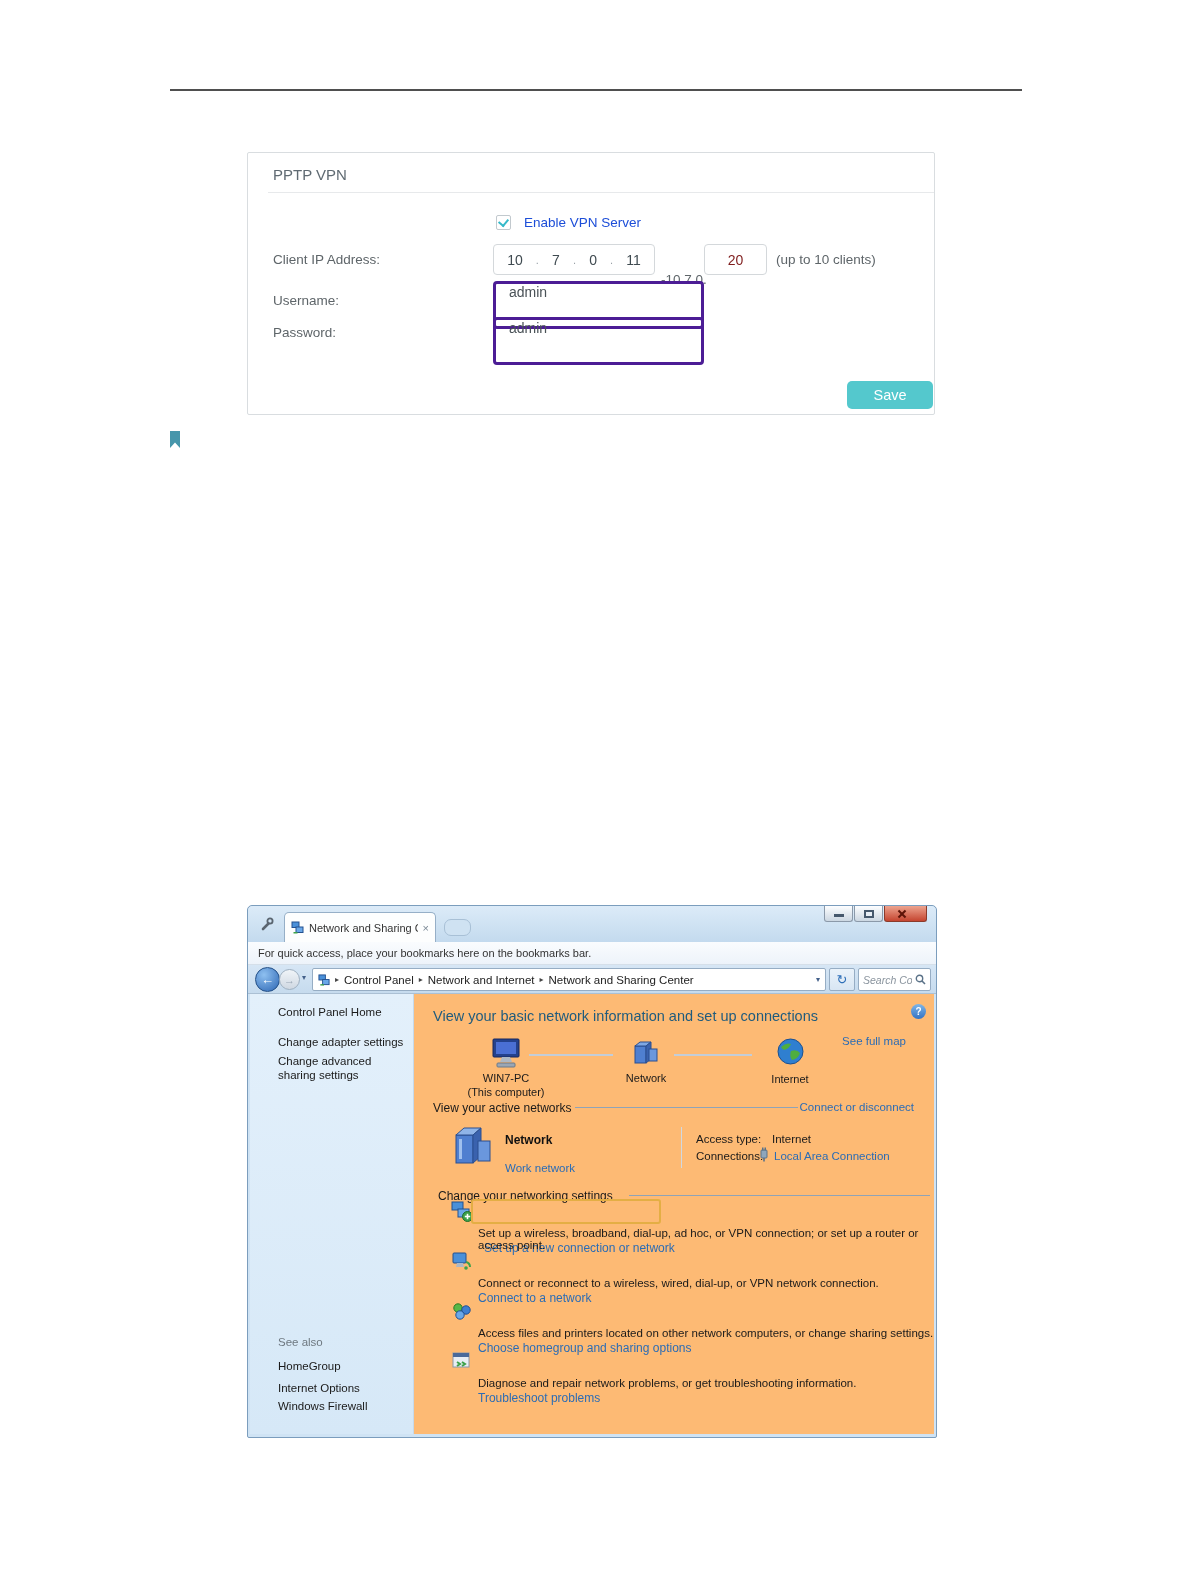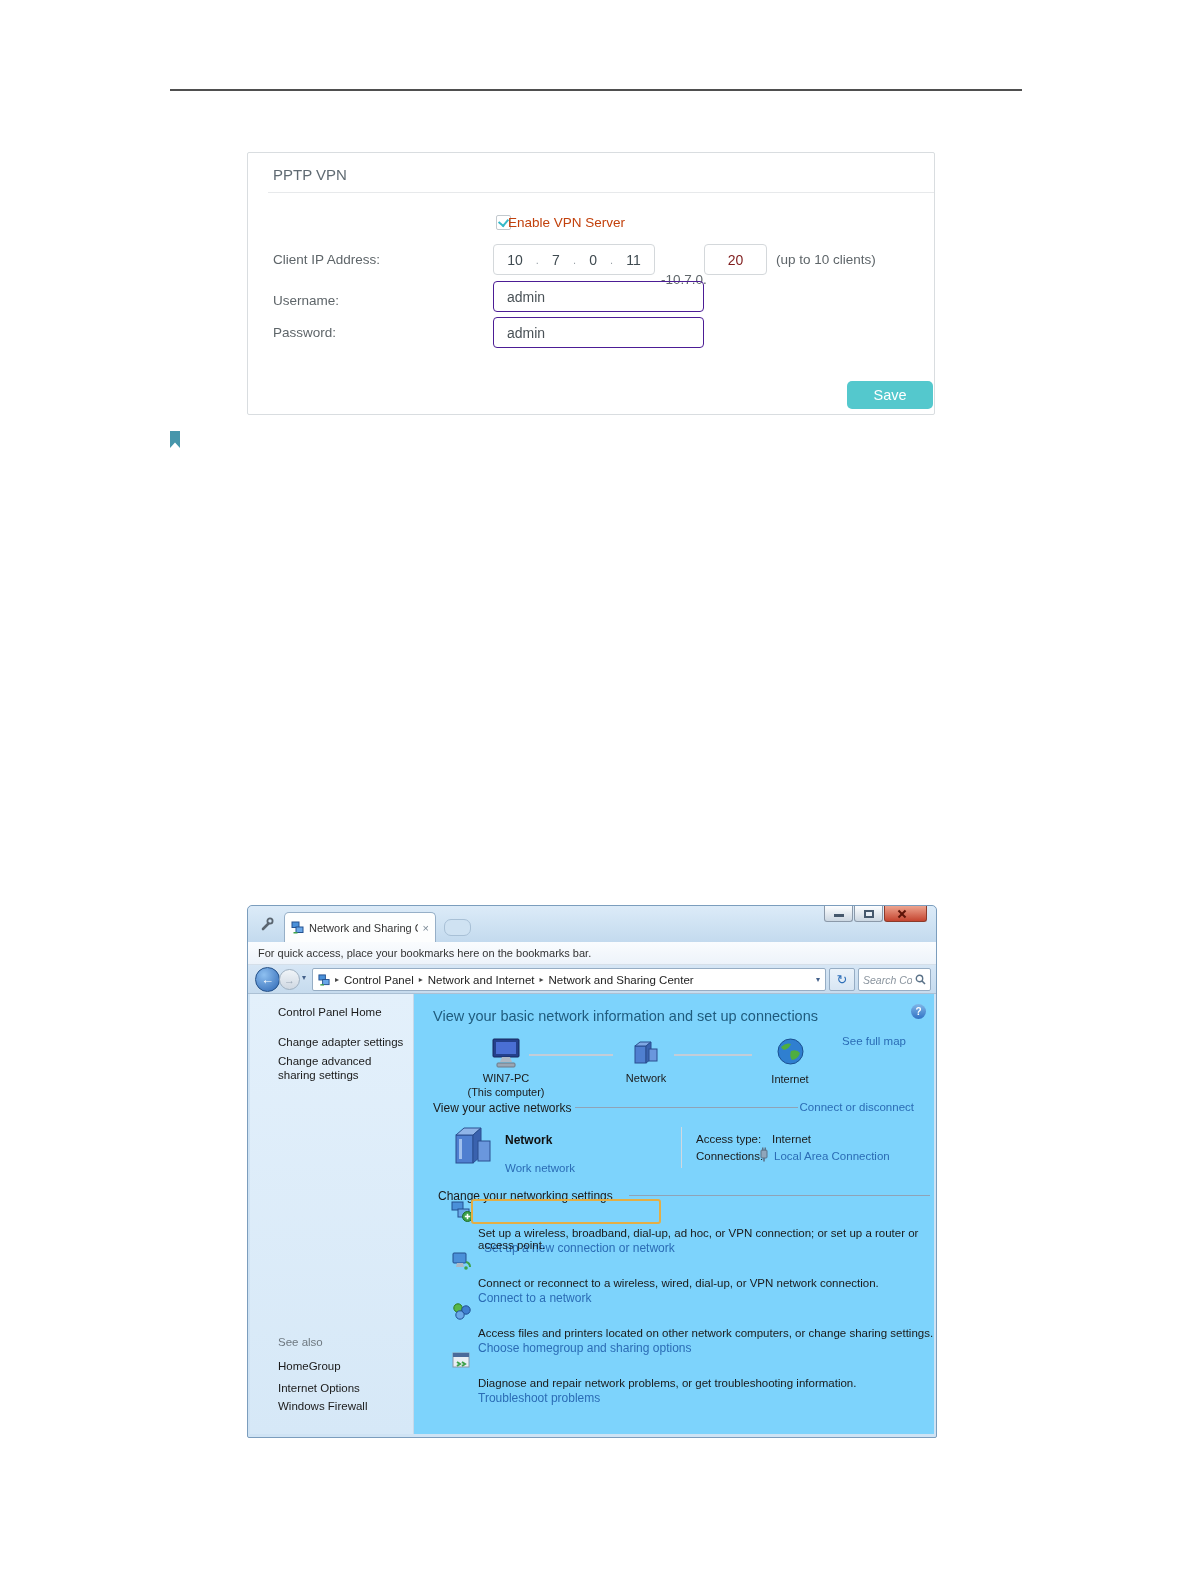--- a/index.html
+++ b/index.html
@@ -14,36 +14,36 @@
 
   
   .pptp { left:247px; top:152px; width:688px; height:263px; background:#fff;
     border:1px solid #d9dde0; border-radius:2px; }
   .pptp-title { left:25px; top:13px; font-size:15px; color:#5f6a72; }
   .pptp-divider { left:20px; right:0; top:39px; height:1px; background:#e7e9eb; }
   .cbx { left:248px; top:62px; width:15px; height:15px; background:#fff;
     border:1px solid #c2c9ce; border-radius:2px; }
   .cbx-check { position:absolute; left:3px; top:1px; width:7px; height:9px;
     border:solid #35b9c9; border-width:0 2px 2px 0; transform:rotate(40deg); }
-  .enable-label { left:260px; top:62px; font-size:13.5px; color:#c2410c; }
+  .enable-label { left:276px; top:62px; font-size:13.5px; color:#1d4ed8; }
   .f-label { font-size:13.5px; color:#5e6569; }
   .lbl-ip { left:25px; top:99px; }
   .lbl-user { left:25px; top:140px; }
   .lbl-pass { left:25px; top:172px; }
   .ip-box { left:245px; top:91px; width:162px; height:31px; border:1px solid #d4d8db;
     border-radius:4px; display:flex; align-items:center; justify-content:space-evenly;
     font-size:14px; color:#3f4a50; }
   .ip-dot { color:#9aa2a8; font-size:11px; }
   .range-prefix { left:413px; top:99px; font-size:13.5px; color:#5e6569;margin-top:20px; }
   .range-box { left:456px; top:91px; width:63px; height:31px; border:1px solid #d4d8db;
     border-radius:4px; display:flex; align-items:center; justify-content:center;
     font-size:14px; color:#7f1d1d; }
   .range-hint { left:528px; top:99px; font-size:13.5px; color:#5e6569; }
-  .text-box { left:245px; top:0; width:211px; height:31px; border:1px solid #4c1d95;
-    border-radius:4px; display:flex; align-items:center; padding-left:13px;
+  .text-box { left:245px; top:0; width:211px; height:48px; border:3px solid #4c1d95;
+    border-radius:4px; display:flex; align-items:flex-start; padding-left:13px;
     font-size:14px; color:#4a5257; }
   .tb-user { top:128px; } .tb-pass { top:164px; }
   .save-btn { left:599px; top:228px; width:86px; height:28px; background:#54c8cd;
     border-radius:5px; color:#fff; font-size:14.5px; display:flex; align-items:center;
     justify-content:center; cursor:pointer; }
 
   
   .win { left:247px; top:905px; width:690px; height:533px; background:#cfe3f4;
     border:1px solid #7b9dbd; border-radius:5px 5px 2px 2px; }
   .tabs-strip { left:0; right:0; top:0; height:36px;
@@ -83,21 +83,21 @@
   .crumb-sep { font-size:8px; color:#444; }
   .addr-caret { margin-left:auto; font-size:8px; color:#44618a; cursor:pointer; }
   .refresh-btn { left:581px; top:3px; width:26px; height:23px;
     background:linear-gradient(#eaf2fa,#d8e6f3); border:1px solid #96adc4; border-radius:2px;
     color:#2e6fb8; font-size:13px; display:flex; align-items:center; justify-content:center; cursor:pointer; }
   .search { left:610px; top:3px; width:73px; height:23px; background:#fff;
     border:1px solid #96adc4; border-radius:2px; display:flex; align-items:center;
     gap:3px; padding:0 4px; cursor:text; }
   .search-text { font-size:10.5px; font-style:italic; color:#8a949e; white-space:nowrap; overflow:hidden; flex:1; }
 
-  .content { left:2px; right:2px; top:88px; bottom:3px; background:#7dd3fc; }
+  .content { left:2px; right:2px; top:88px; bottom:3px; background:#fdba74; }
   .sidebar { left:0; top:0; bottom:0; width:164px;
     background:linear-gradient(to bottom,#e3f0fb,#d6e8f7); border-right:1px solid #c6d9ea; }
   .sb { left:28px; font-size:11.5px; color:#1a1a1a; cursor:pointer; }
   .sb-home { top:12px; } .sb-adapter { top:42px; }
   .sb-advanced { top:60px; width:122px; line-height:14px; }
   .sb-seealso { top:342px; color:#6e7880; cursor:default; }
   .sb-hg { top:366px; } .sb-io { top:388px; } .sb-wf { top:406px; }
 
   .main { left:165px; right:0; top:0; bottom:0; }
   .help-btn { right:8px; top:10px; width:15px; height:15px; border-radius:50%;

